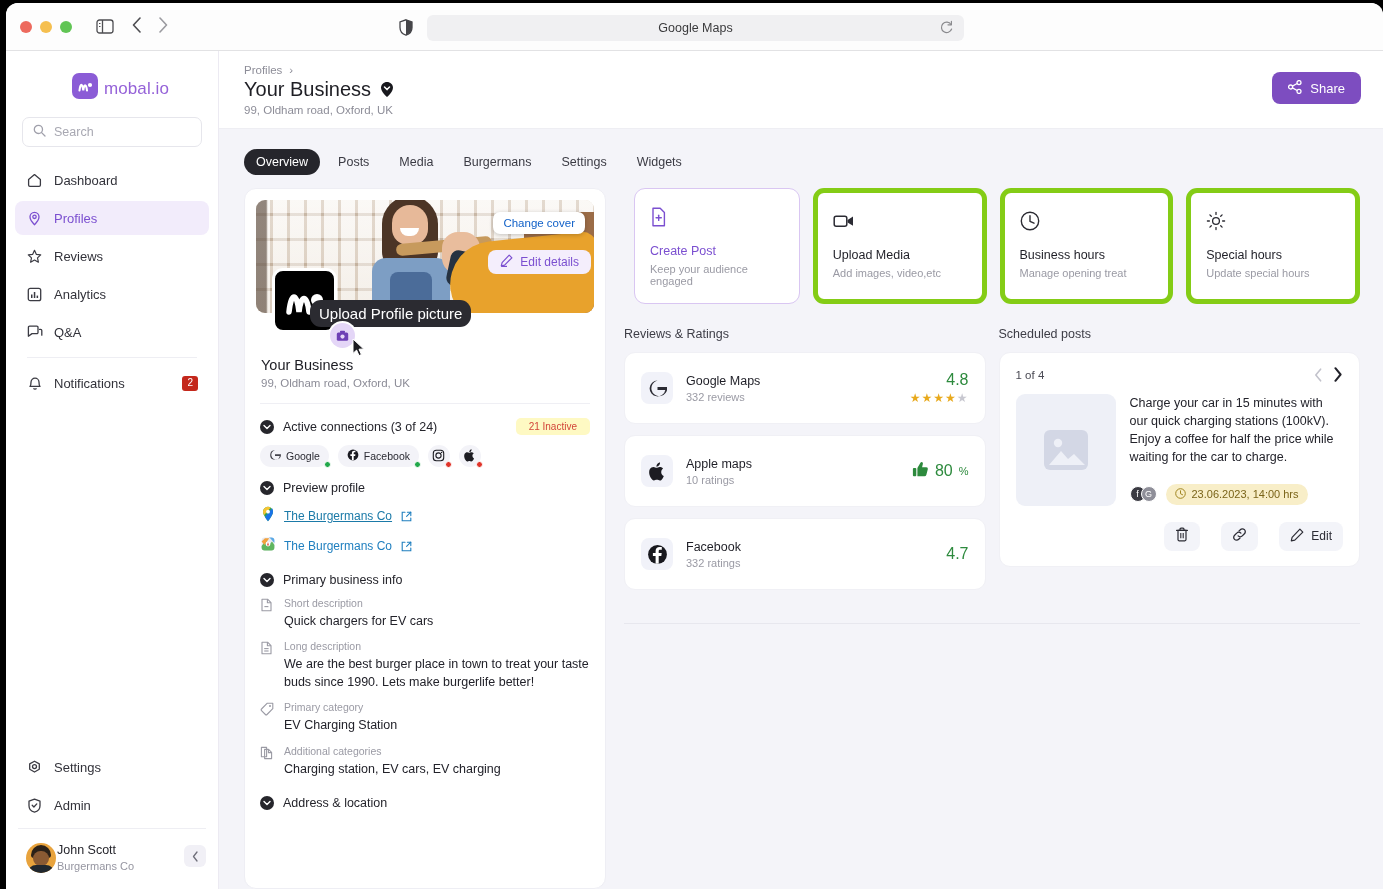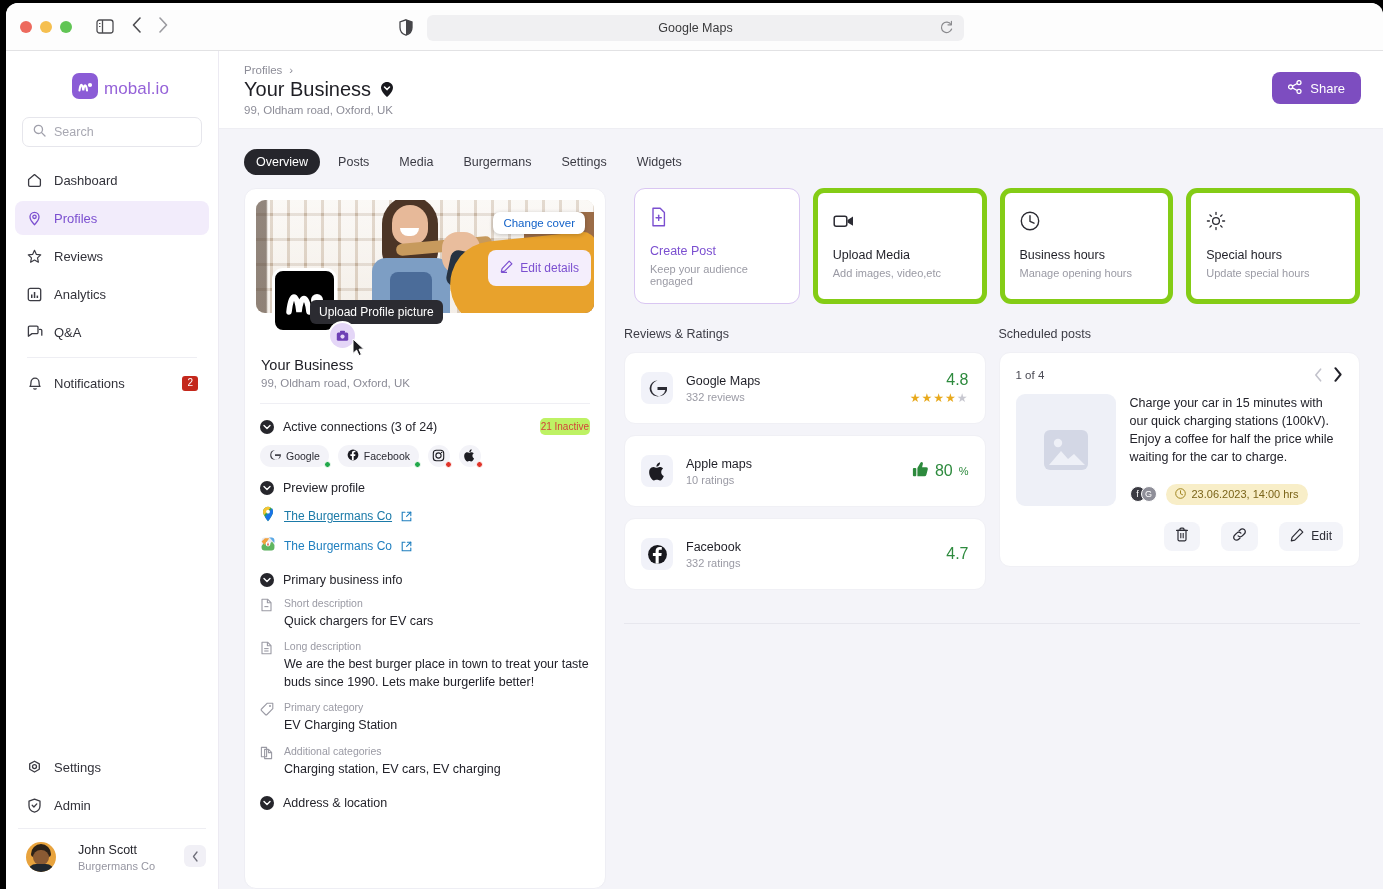--- a/index.html
+++ b/index.html
@@ -76,21 +76,21 @@
   .nav-item .ico { width: 17px; height: 17px; display: flex; align-items: center; justify-content: center; color: #3b3b43; }
   .nav-item.active { background: #f2ecfb; color: #7b4fd0; }
   .nav-item.active .ico { color: #7b4fd0; }
   .nav-divider { height: 1px; background: #eeeef3; margin: 8px 12px; }
   .badge-count {
     margin-left: auto; background: #c4281c; color: #fff;
     font-size: 10px; border-radius: 3px; padding: 1px 5px 2px; line-height: 1.2;
   }
   .sidebar-bottom { margin-top: auto; padding: 0 9px 0; }
   .user-row {
-    display: flex; align-items: flex-start; gap: 22px;
+    display: flex; align-items: center; gap: 1px;
     padding: 13px 8px 16px; border-top: 1px solid #eeeef3; margin: 6px 3px 0;
     position: relative;
   }
   .avatar {
     width: 30px; height: 30px; border-radius: 50%;
     background: #e8a33d; flex: 0 0 30px; overflow: hidden; position: relative;
   }
   .avatar .hair { position:absolute; left:5px; top:2px; width:20px; height:13px; background:#2b2118; border-radius:10px 10px 3px 3px;}
   .avatar .face { position:absolute; left:7px; top:8px; width:16px; height:15px; background:#8a5a33; border-radius:8px;}
   .avatar .body { position:absolute; left:2px; bottom:0; width:26px; height:8px; background:#20272e; border-radius:9px 9px 0 0;}
@@ -175,56 +175,56 @@
     cursor: pointer;
   }
   .logo-tile {
     position: absolute; left: 16px; top: 68px;
     width: 65px; height: 65px; border-radius: 11px;
     background: #000; border: 3px solid #fff; overflow: hidden;
     display: flex; align-items: center; justify-content: center;
   }
   .upload-tip {
     position: absolute; left: 54px; top: 100px;
-    background: #2b2b31; color: #fff; font-size: 12px;
-    padding: 5px 9px; border-radius: 6px; white-space: nowrap; z-index: 5;
+    background: #2b2b31; color: #fff; font-size: 15px;
+    padding: 5px 9px; border-radius: 11px; white-space: nowrap; z-index: 5;
   }
   .upload-tip:after {
     content: ""; position: absolute; left: 26px; bottom: -5px;
     border-left: 5px solid transparent; border-right: 5px solid transparent;
     border-top: 5px solid #2b2b31;
   }
   .cam-btn {
     position: absolute; left: 74px; top: 123px; z-index: 6;
     width: 25px; height: 25px; border-radius: 50%; background: #e4d6f7;
     display: flex; align-items: center; justify-content: center; color: #6d3fb5;
     box-shadow: 0 0 0 2px #fff;
   }
   .cursor { position: absolute; left: 96px; top: 138px; z-index: 8; }
   .pc-wrap { position: relative; }
   .pc-name { font-size: 14.5px; color: #1d1d24; margin: 44px 0 0 5px; }
   .pc-addr { font-size: 11.5px; color: #8c8c97; margin: 4px 0 0 5px; }
   .edit-details {
     position: absolute; right: 3px; top: 50px;
     background: #f4eefc; color: #7b4fd0; border: 0;
-    height: 36px; padding: 0 12px; border-radius: 8px;
+    height: 24px; padding: 0 12px; border-radius: 8px;
     display: flex; align-items: center; gap: 7px;
     font-size: 12px; font-family: inherit; cursor: pointer;
   }
   .hr { height: 1px; background: #efeff4; margin: 14px 4px 0; }
 
   .section-row { display: flex; align-items: center; gap: 9px; margin: 14px 0 0 4px; }
   .chev-dot {
     width: 14px; height: 14px; border-radius: 50%; background: #26262c;
     display: flex; align-items: center; justify-content: center; flex: 0 0 14px;
   }
   .section-title { font-size: 12.5px; color: #24242b; }
   .inactive-pill {
-    margin-left: auto; margin-right: 4px; background: #bef264; color: #d2453a;
-    font-size: 10px; padding: 3px 1px; border-radius: 5px;
+    margin-left: auto; margin-right: 4px; background: #fef9c3; color: #d2453a;
+    font-size: 10px; padding: 3px 13px; border-radius: 5px;
   }
   .chips { display: flex; gap: 9px; margin: 10px 0 0 4px; align-items: center; }
   .chip {
     height: 22px; background: #f3f3f8; border-radius: 11px;
     display: flex; align-items: center; gap: 5px; padding: 0 9px;
     font-size: 10.5px; color: #2b2b33; position: relative;
   }
   .chip.round { width: 22px; padding: 0; justify-content: center; }
   .chip .stat {
     position: absolute; right: -2px; bottom: -1px;
@@ -791,21 +791,21 @@
               <div class="asub">Add images, video,etc</div>
             </div>
             <div class="acard">
               <div class="aico">
                 <svg width="20" height="20" viewBox="0 0 20 20">
                     <circle cx="10" cy="10" r="8.7" fill="none" stroke="currentColor" stroke-width="1.4"></circle>
                     <polyline points="10,4.8 10,10.3 14,12.2" fill="none" stroke="currentColor" stroke-width="1.4" stroke-linecap="round" stroke-linejoin="round"></polyline>
                   </svg>
               </div>
               <div class="atitle">Business hours</div>
-              <div class="asub">Manage opening hours</div>
+              <div class="asub">Manage opening treat</div>
             </div>
             <div class="acard">
               <div class="aico">
                 <svg width="20" height="20" viewBox="0 0 20 20">
                     <circle cx="10" cy="10" r="3.4" fill="none" stroke="currentColor" stroke-width="1.3"></circle>
                     <g stroke="currentColor" stroke-width="1.3" stroke-linecap="round">
                       <line x1="10" y1="1.4" x2="10" y2="3.4"></line>
                       <line x1="10" y1="16.6" x2="10" y2="18.6"></line>
                       <line x1="1.4" y1="10" x2="3.4" y2="10"></line>
                       <line x1="16.6" y1="10" x2="18.6" y2="10"></line>

